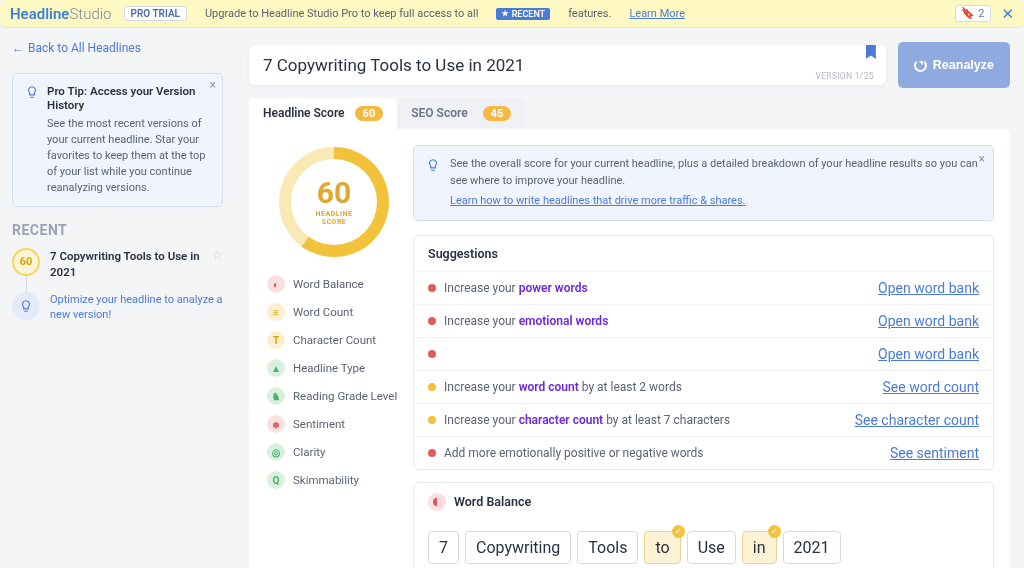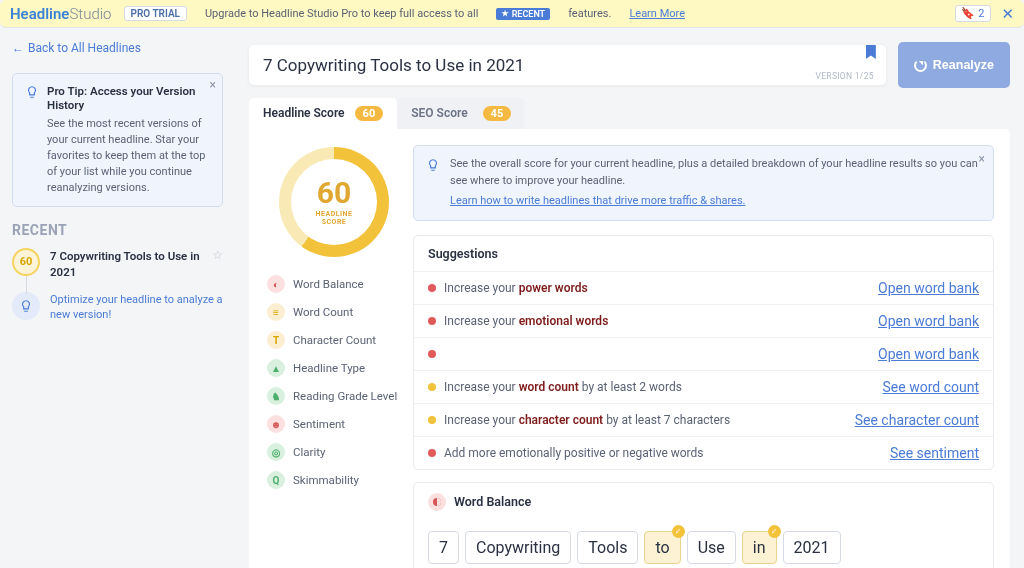--- a/index.html
+++ b/index.html
@@ -80,21 +80,21 @@
 .tip-wide-body { font-size: 11px; color: #5a6275; line-height: 1.5; }
 .tip-wide-body .title { font-weight: 600; color: #2a3142; font-size: 11.5px; margin-bottom: 3px; }
 .tip-wide-body .link { color: #4a7bd6; text-decoration: underline; display: inline-block; margin-top: 4px; }
 
 .card { border: 1px solid #e8eaef; border-radius: 5px; margin-bottom: 12px; }
 .card-header { padding: 10px 14px; font-weight: 600; font-size: 12.5px; color: #2a3142; display: flex; align-items: center; gap: 8px; }
 .suggestion-row { display: flex; align-items: center; padding: 8px 14px; font-size: 12px; color: #5a6275; border-top: 1px solid #f0f1f4; }
 .dot { width: 8px; height: 8px; border-radius: 50%; margin-right: 8px; flex-shrink: 0; }
 .dot-red { background: #e15b5b; }
 .dot-yellow { background: #f2c23b; }
-.sug-text b { font-weight: 600; color: #7f1d1d; }
+.sug-text b { font-weight: 600; color: #6d28d9; }
 .sug-link { margin-left: auto; color: #4a7bd6; text-decoration: underline; font-size: 14px; }
 
 .wb-header { display: flex; align-items: center; gap: 8px; }
 .wb-icon { width: 18px; height: 18px; border-radius: 50%; background: #fce0df; display: flex; align-items: center; justify-content: center; }
 .wb-words { display: flex; gap: 6px; padding: 10px 14px 6px; flex-wrap: wrap; }
 .wb-word { display: flex; flex-direction: column; align-items: center; gap: 2px; position: relative; }
 .wb-box { border: 1px solid #d6dbe3; border-radius: 4px; padding: 6px 10px; font-size: 16px; color: #2a3142; background: #fff; }
 .wb-box.hl { background: #fdf2d3; border-color: #e8d38f; }
 .wb-check { position: absolute; top: -6px; right: -4px; width: 13px; height: 13px; border-radius: 50%; background: #f2c23b; color: #fff; font-size: 8px; display: flex; align-items: center; justify-content: center; }
 

